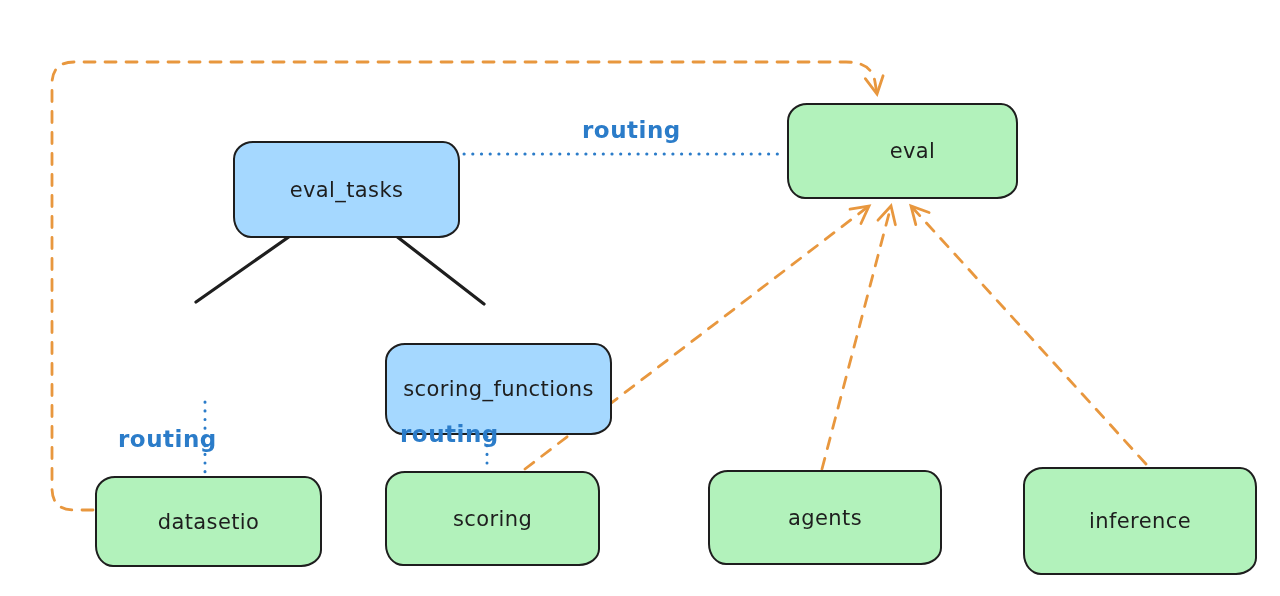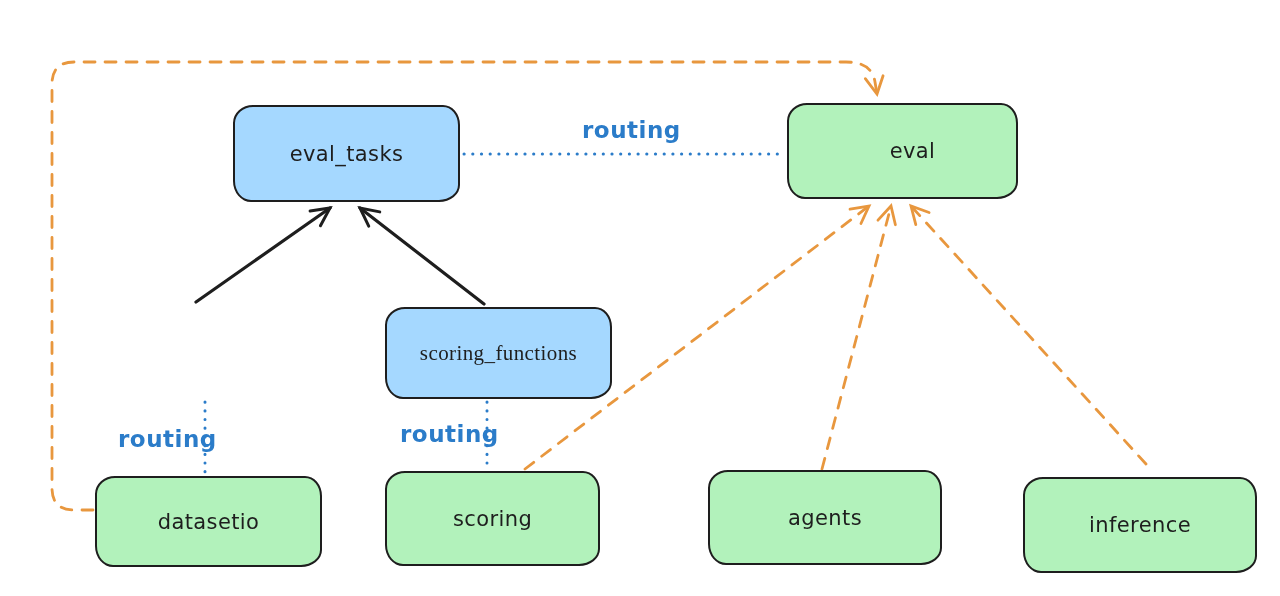--- a/index.html
+++ b/index.html
@@ -26,21 +26,21 @@
   .markpath-black{stroke:var(--stroke);stroke-width:3;fill:none;stroke-linecap:round;}
   .markpath-orange{stroke:var(--orange);stroke-width:2.8;fill:none;stroke-linecap:round;}
   .node{
     position:absolute;
     border:2.6px solid var(--stroke);
     display:flex;align-items:center;justify-content:center;
     font-size:21px;color:var(--stroke);
     letter-spacing:0.4px;
     border-radius:20px 17px 21px 18px / 18px 20px 17px 21px;
   }
-  .node.blue{background:var(--blue-fill);}
+  .node.blue{background:var(--blue-fill);margin-top:36px;}
   .node.green{background:var(--green-fill);}
   .edge-label{
     position:absolute;
     color:var(--routing-blue);
     font-size:23px;font-weight:bold;
     letter-spacing:0.5px;
   }
 </style>
 </head>
 <body>
@@ -72,37 +72,37 @@
 
   <div class="node blue" style="left:233px;top:105px;width:227px;height:97px;">
     <span>eval_tasks</span>
   </div>
 
   <div class="node green" style="left:787px;top:103px;width:231px;height:96px;padding-left:20px;">
     <span>eval</span>
   </div>
 
 
-  <div class="node blue" style="left:385px;top:307px;width:227px;height:92px;font-family:Liberation Serif, serif;">
+  <div class="node blue" style="left:385px;top:307px;width:227px;height:92px;">
     <span>scoring_functions</span>
   </div>
 
   <div class="node green" style="left:95px;top:476px;width:227px;height:91px;">
     <span>datasetio</span>
   </div>
 
   <div class="node green" style="left:708px;top:470px;width:234px;height:95px;">
     <span>agents</span>
   </div>
 
   <div class="node green" style="left:385px;top:471px;width:215px;height:95px;">
     <span>scoring</span>
   </div>
 
-  <div class="node green" style="left:1023px;top:477px;width:234px;height:96px;">
+  <div class="node green" style="left:1023px;top:467px;width:234px;height:108px;">
     <span>inference</span>
   </div>
 
   <div class="edge-label" style="left:582px;top:117px;">routing</div>
   <div class="edge-label" style="left:118px;top:426px;">routing</div>
   <div class="edge-label" style="left:400px;top:421px;">routing</div>
 
 </div>
 
 </body></html>

